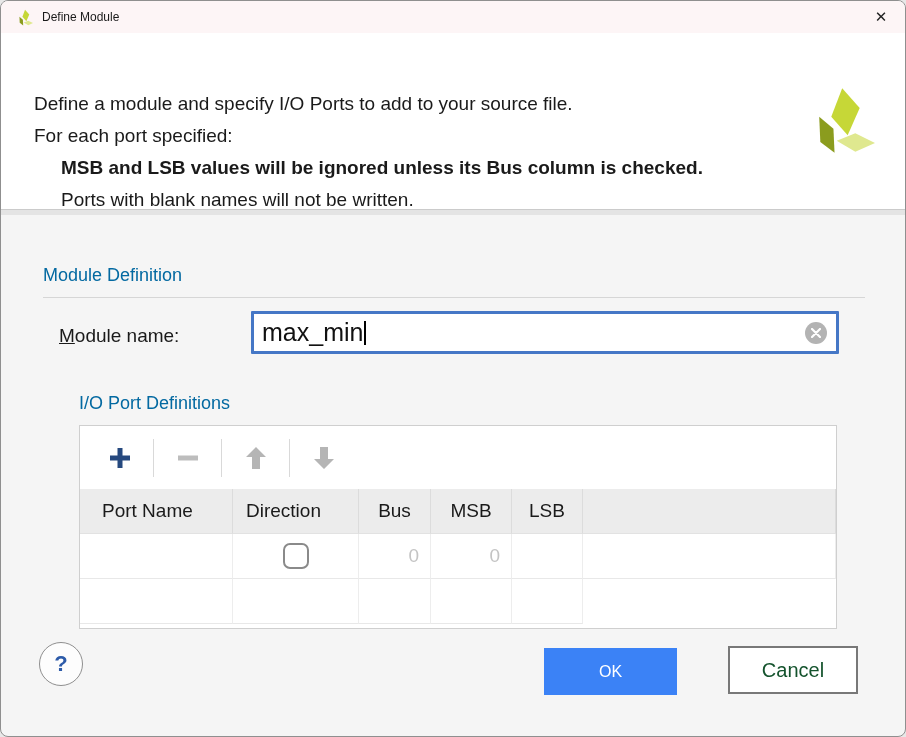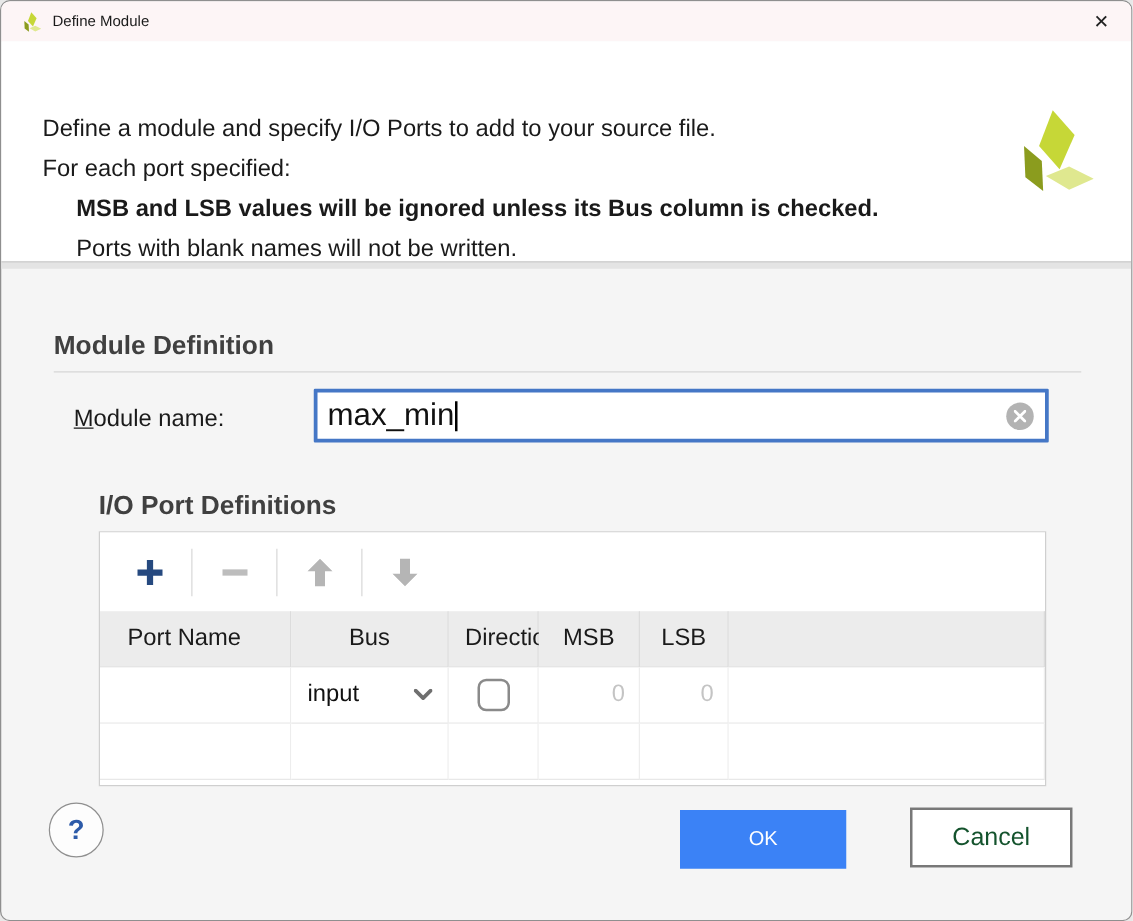--- a/index.html
+++ b/index.html
@@ -17,21 +17,21 @@
   
   #desc-panel { position:absolute; left:0; top:32px; width:100%; height:176px; background:#ffffff; }
   #desc-panel .desc-line { position:absolute; left:33px; font-size:19px; color:#1a1a1a; white-space:nowrap; }
   #desc-line1 { top:60px; }
   #desc-line2 { top:92px; }
   #desc-line3 { top:124px; left:60px !important;font-weight:bold; }
   #desc-line4 { top:156px; left:60px !important; }
   #logo-big { position:absolute; right:30px; top:52px; width:70px; height:70px; }
   #divider { position:absolute; left:0; top:208px; width:100%; height:6px; background:#e4e4e4; border-top:1px solid #cbcbcb; }
   
-  .section-title { position:absolute; font-size:21px; font-weight:bold; color:#404040; }
+  .section-title { position:absolute; font-size:18px; font-weight:normal; color:#0369a1; }
   #module-def-title { left:42px; top:264px; }
   #module-def-rule { position:absolute; left:42px; top:296px; width:822px; height:0; border-top:1px solid #d6d6d6; }
   #module-name-label { position:absolute; left:58px; top:324px; font-size:19px; color:#1a1a1a; }
   #module-name-label .accel { text-decoration:underline; }
   #module-name-box { position:absolute; left:250px; top:310px; width:588px; height:43px; background:#fff;
     border:3px solid #4577c6; border-radius:1px; display:flex; align-items:center; }
   #module-name-value { margin-left:8px; font-size:25px; color:#111; }
   .caret { display:inline-block; width:2px; height:24px; background:#000; vertical-align:middle; margin-left:1px; }
   #clear-btn { position:absolute; right:9px; top:50%; transform:translateY(-50%); width:22px; height:22px;
     border:none; border-radius:50%; background:#b3b3b3; display:flex; align-items:center; justify-content:center; }
@@ -149,33 +149,27 @@
           <svg width="22" height="24" viewBox="0 0 22 24">
             <path d="M11,23 L1,13 H7 V1 H15 V13 H21 Z" fill="#b5b5b5"></path>
           </svg>
         </button>
       </div>
     </div>
 
     <div id="table-grid">
 
       <div class="th left">Port Name</div>
+      <div class="th dirpad">Direction</div>
       <div class="th center">Bus</div>
-      <div class="th dirpad">Direction</div>
       <div class="th center">MSB</div>
       <div class="th center">LSB</div>
       <div class="th"></div>
 
       <div class="td"></div>
-      <div class="td dir-cell">
-        <span>input</span>
-        <svg class="dir-chevron" width="15" height="10" viewBox="0 0 15 10">
-          <path d="M1.5,1.5 L7.5,7.5 L13.5,1.5" stroke="#6f6f6f" stroke-width="3" fill="none" stroke-linecap="round" stroke-linejoin="round"></path>
-        </svg>
-      </div>
       <div class="td center">
         <div class="checkbox"></div>
       </div>
       <div class="td num">0</div>
       <div class="td num">0</div>
       <div class="td"></div>
 
       <div class="td"></div>
       <div class="td"></div>
       <div class="td"></div>

